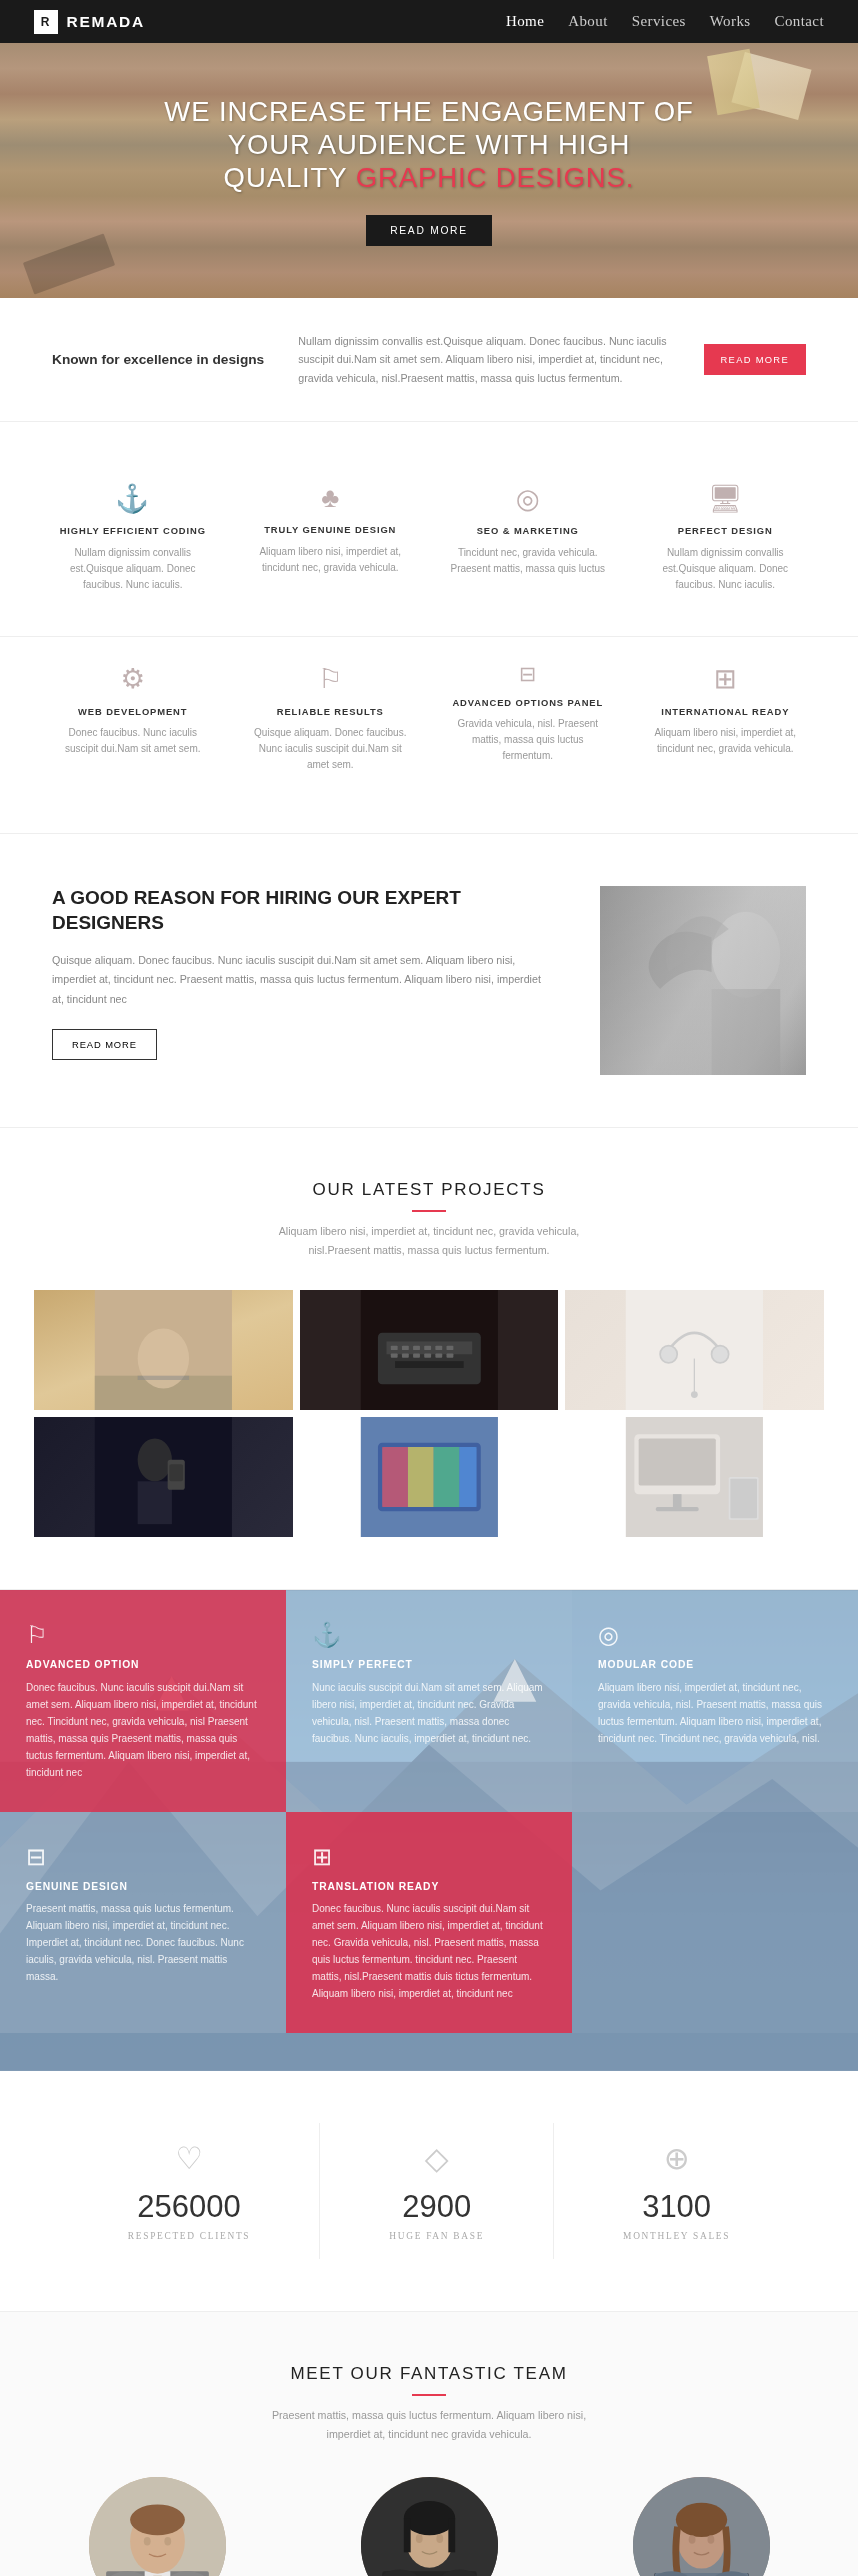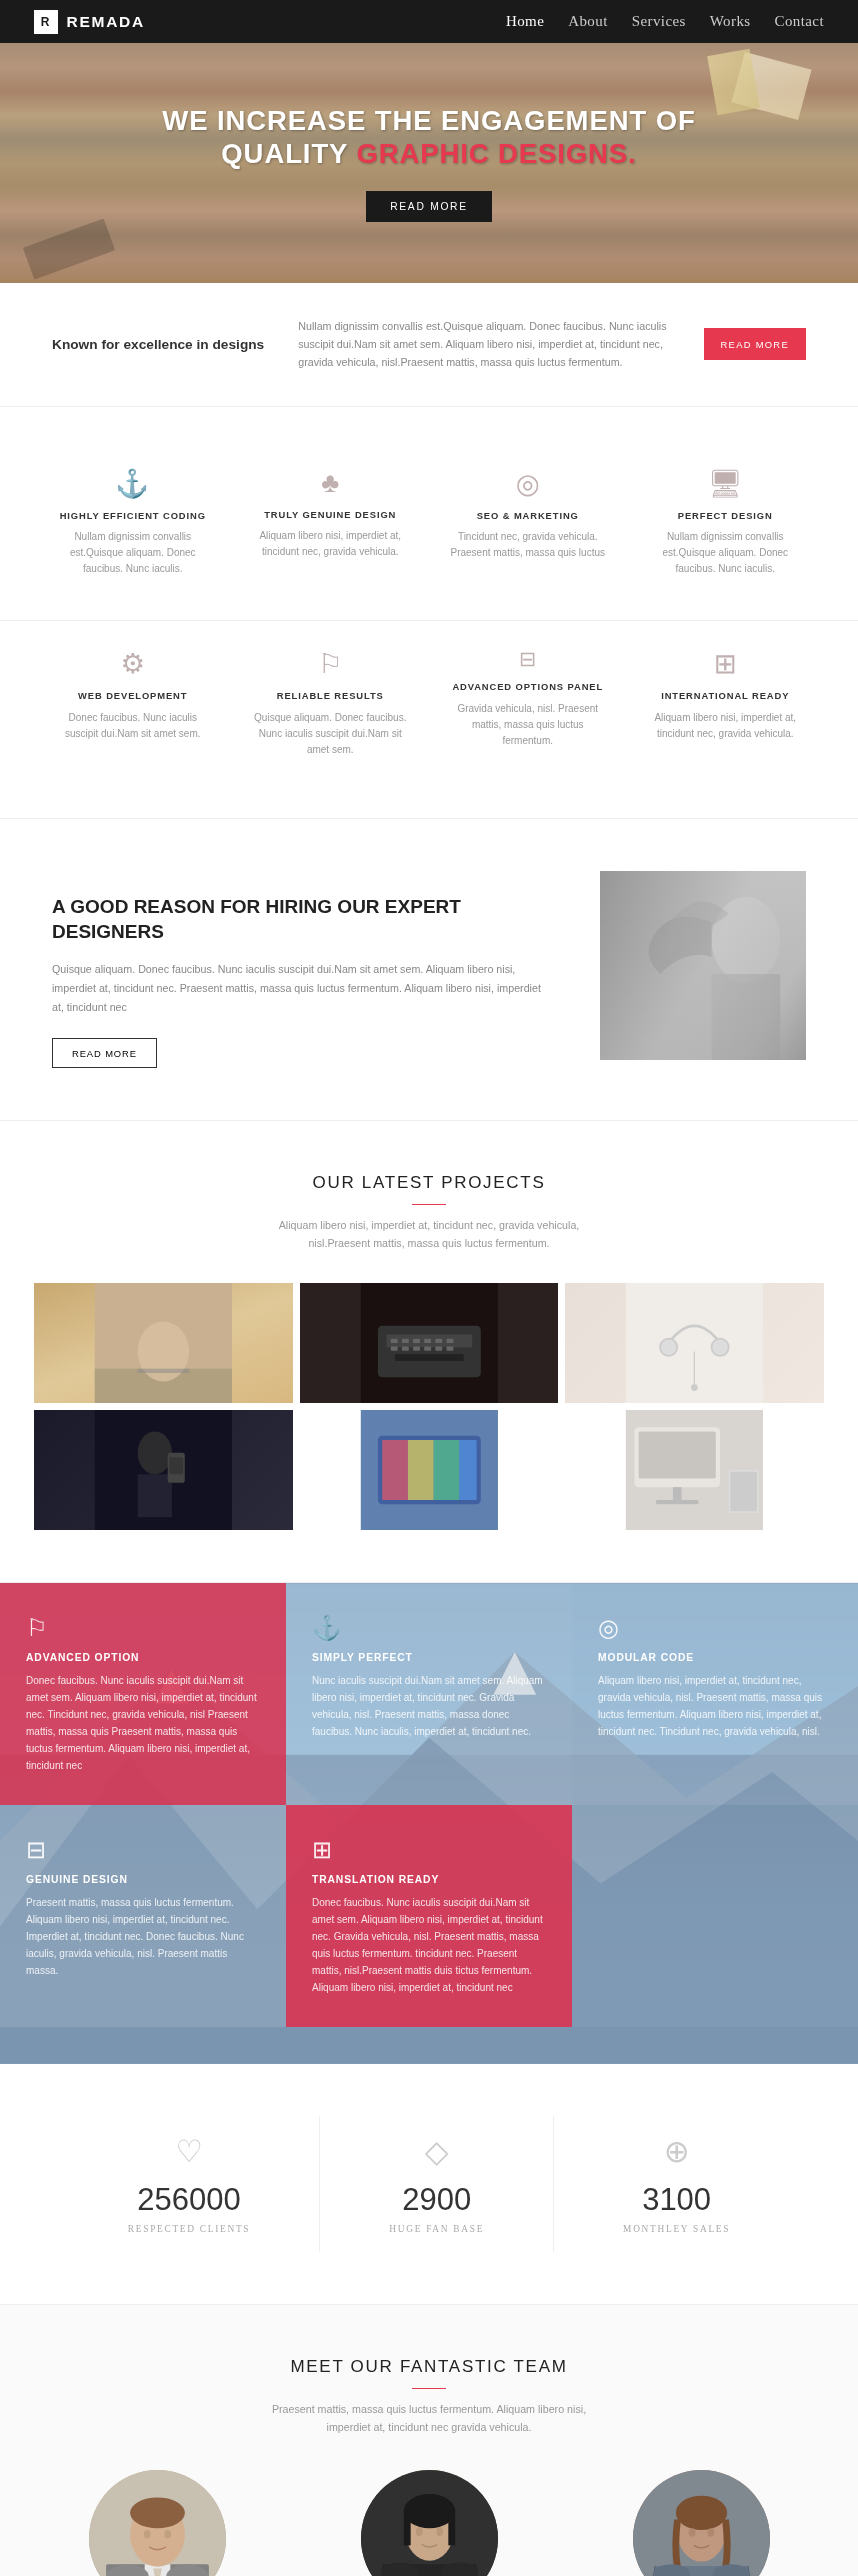--- a/index.html
+++ b/index.html
@@ -70,21 +70,21 @@
         #a08060 0%, #b89070 10%, #a07050 20%, #c0a070 30%, #908060 40%, 
         #b09060 50%, #a08050 60%, #c09070 70%, #907050 80%, #b08060 90%, #a07040 100%);
       opacity: 0.6;
     }
     .hero-content {
       position: relative;
       z-index: 2;
     }
     .hero-title {
       font-size: 27.5px;
-      font-weight: 700;
+      font-weight: 400;
       color: #fff;
       line-height: 1.2;
       text-transform: uppercase;
       letter-spacing: 0.9px;
       text-shadow: 0.9px 0.9px 2.6px rgba(0,0,0,0.3);
       text-align: center;
     }
     .hero-title .highlight {
       color: #e63950;
     }
@@ -181,21 +181,20 @@
     
     .reason-section {
       display: flex;
       align-items: flex-start;
       padding: 52px 52px;
       gap: 52px;
       border-bottom: 0.9px solid #eee;
     }
     .reason-left {
       flex: 1;
-      margin-top: 24px;
     }
     .reason-title {
       font-size: 19px;
       font-weight: 900;
       text-transform: uppercase;
       color: #222;
       line-height: 1.3;
       margin-bottom: 15.5px;
     }
     .reason-text {
@@ -416,20 +415,21 @@
 
 <section class="hero">
   <div class="hero-woodgrain"></div>
 
   <div style="position:absolute; top:17px; right:52px; width:69px; height:52px; background:linear-gradient(135deg,#f0e8d0,#e8d8b0); transform:rotate(15deg); opacity:0.7;"></div>
   <div style="position:absolute; top:8.6px; right:103px; width:43px; height:60px; background:linear-gradient(135deg,#e8d8a0,#d0c080); transform:rotate(-10deg); opacity:0.7;"></div>
   <div style="position:absolute; bottom:17px; left:26px; width:86px; height:34px; background:rgba(0,0,0,0.3); transform:rotate(-20deg); border-radius:1.7px; opacity:0.6;"></div>
   <div class="hero-content">
     <div class="hero-title">
       <div>WE INCREASE THE ENGAGEMENT OF</div>
+      <div>YOUR AUDIENCE WITH HIGH</div>
       <div>
         <span>QUALITY</span>
         <span class="highlight">GRAPHIC DESIGNS.</span>
       </div>
     </div>
     <button class="hero-btn">READ MORE</button>
   </div>
 </section>
 
 <section class="excellence-section">

